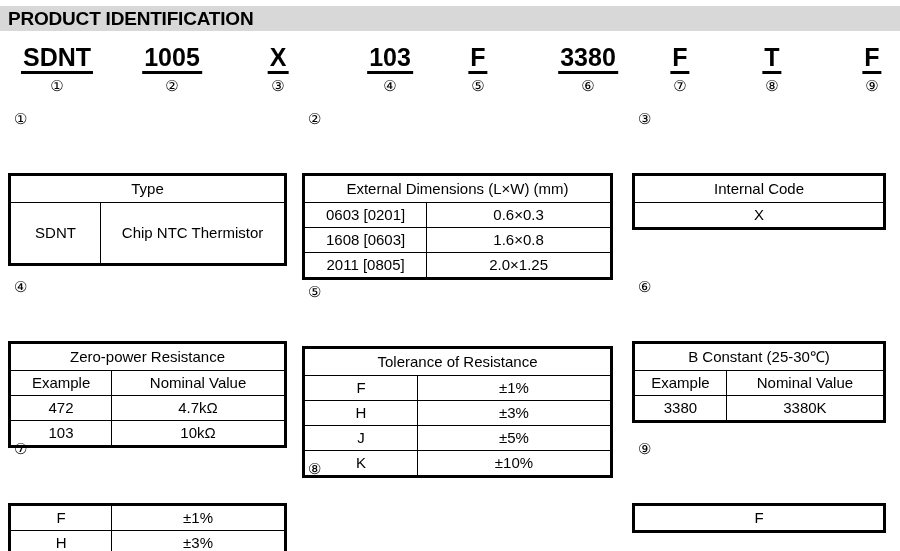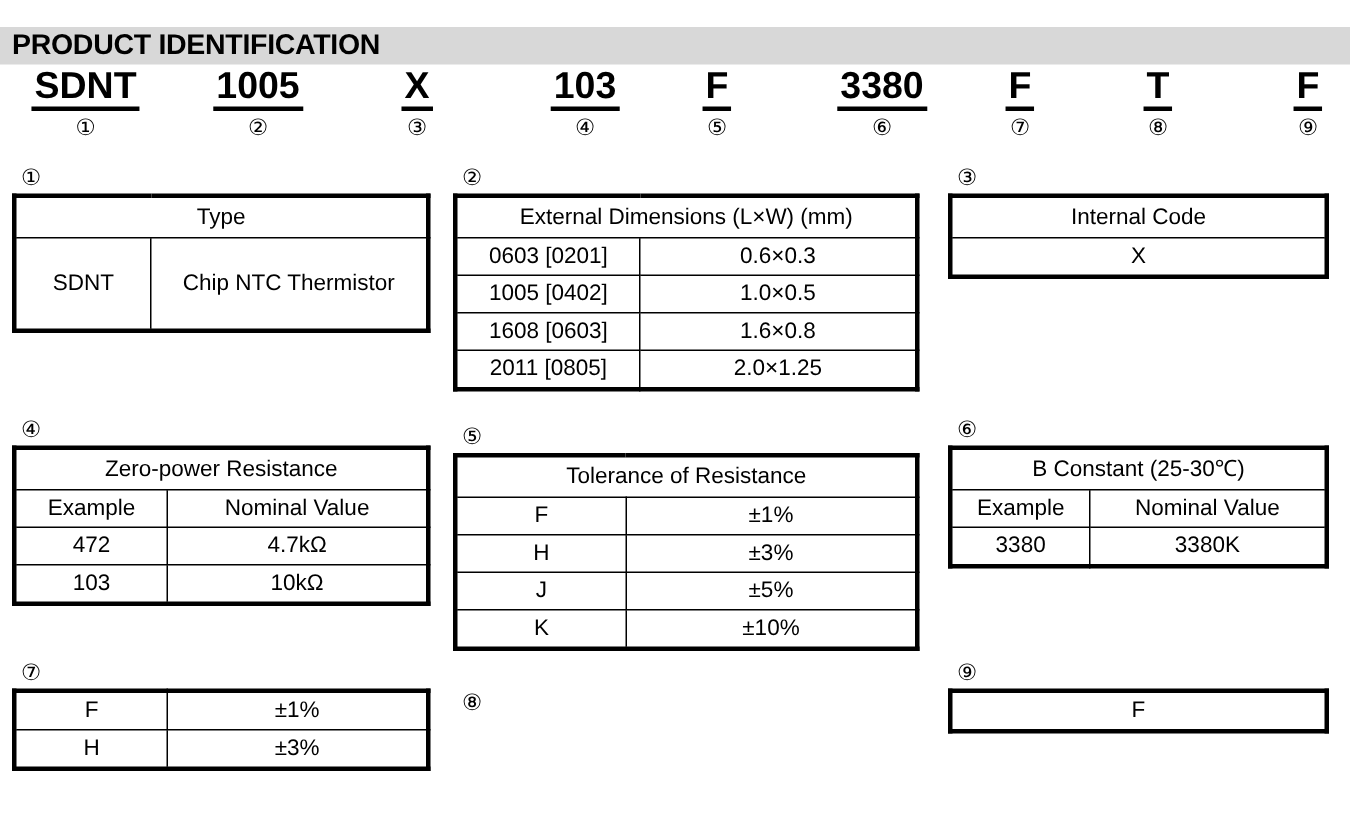--- a/index.html
+++ b/index.html
@@ -13,21 +13,21 @@
     position: relative;
     overflow: hidden;
     font-family: "Liberation Sans", sans-serif;
     color: #000000;
   }
 
   
   .banner {
     position: absolute;
     left: 0;
-    top: 18px;
+    top: 6px;
     width: 900px;
     height: 25px;
     background: #d8d8d8;
     display: flex;
     align-items: center;
   }
   .banner-title {
     font-size: 19px;
     font-weight: bold;
     letter-spacing: -0.2px;
@@ -74,20 +74,21 @@
     line-height: 17px;
     padding-left: 6px;
     height: 19px;
   }
   table.spec {
     border-collapse: collapse;
     table-layout: fixed;
     width: 100%;
     border: 3px solid #000;
     background: #fff;
+    margin-top: 44px;
   }
   table.spec td {
     border: 1px solid #000;
     font-size: 15px;
     text-align: center;
     padding: 3px 2px;
     line-height: 18px;
     white-space: nowrap;
   }
   table.spec td.hdr {
@@ -191,24 +192,20 @@
       </colgroup>
     <tbody>
       <tr>
         <td class="hdr" colspan="2">External Dimensions (L×W) (mm)</td>
       </tr>
       <tr>
         <td>0603 [0201]</td>
         <td>0.6×0.3</td>
       </tr>
       <tr>
-        <td>1005 [0402]</td>
-        <td>1.0×0.5</td>
-      </tr>
-      <tr>
         <td>1608 [0603]</td>
         <td>1.6×0.8</td>
       </tr>
       <tr>
         <td>2011 [0805]</td>
         <td>2.0×1.25</td>
       </tr>
     </tbody>
   </table>
 </div>

